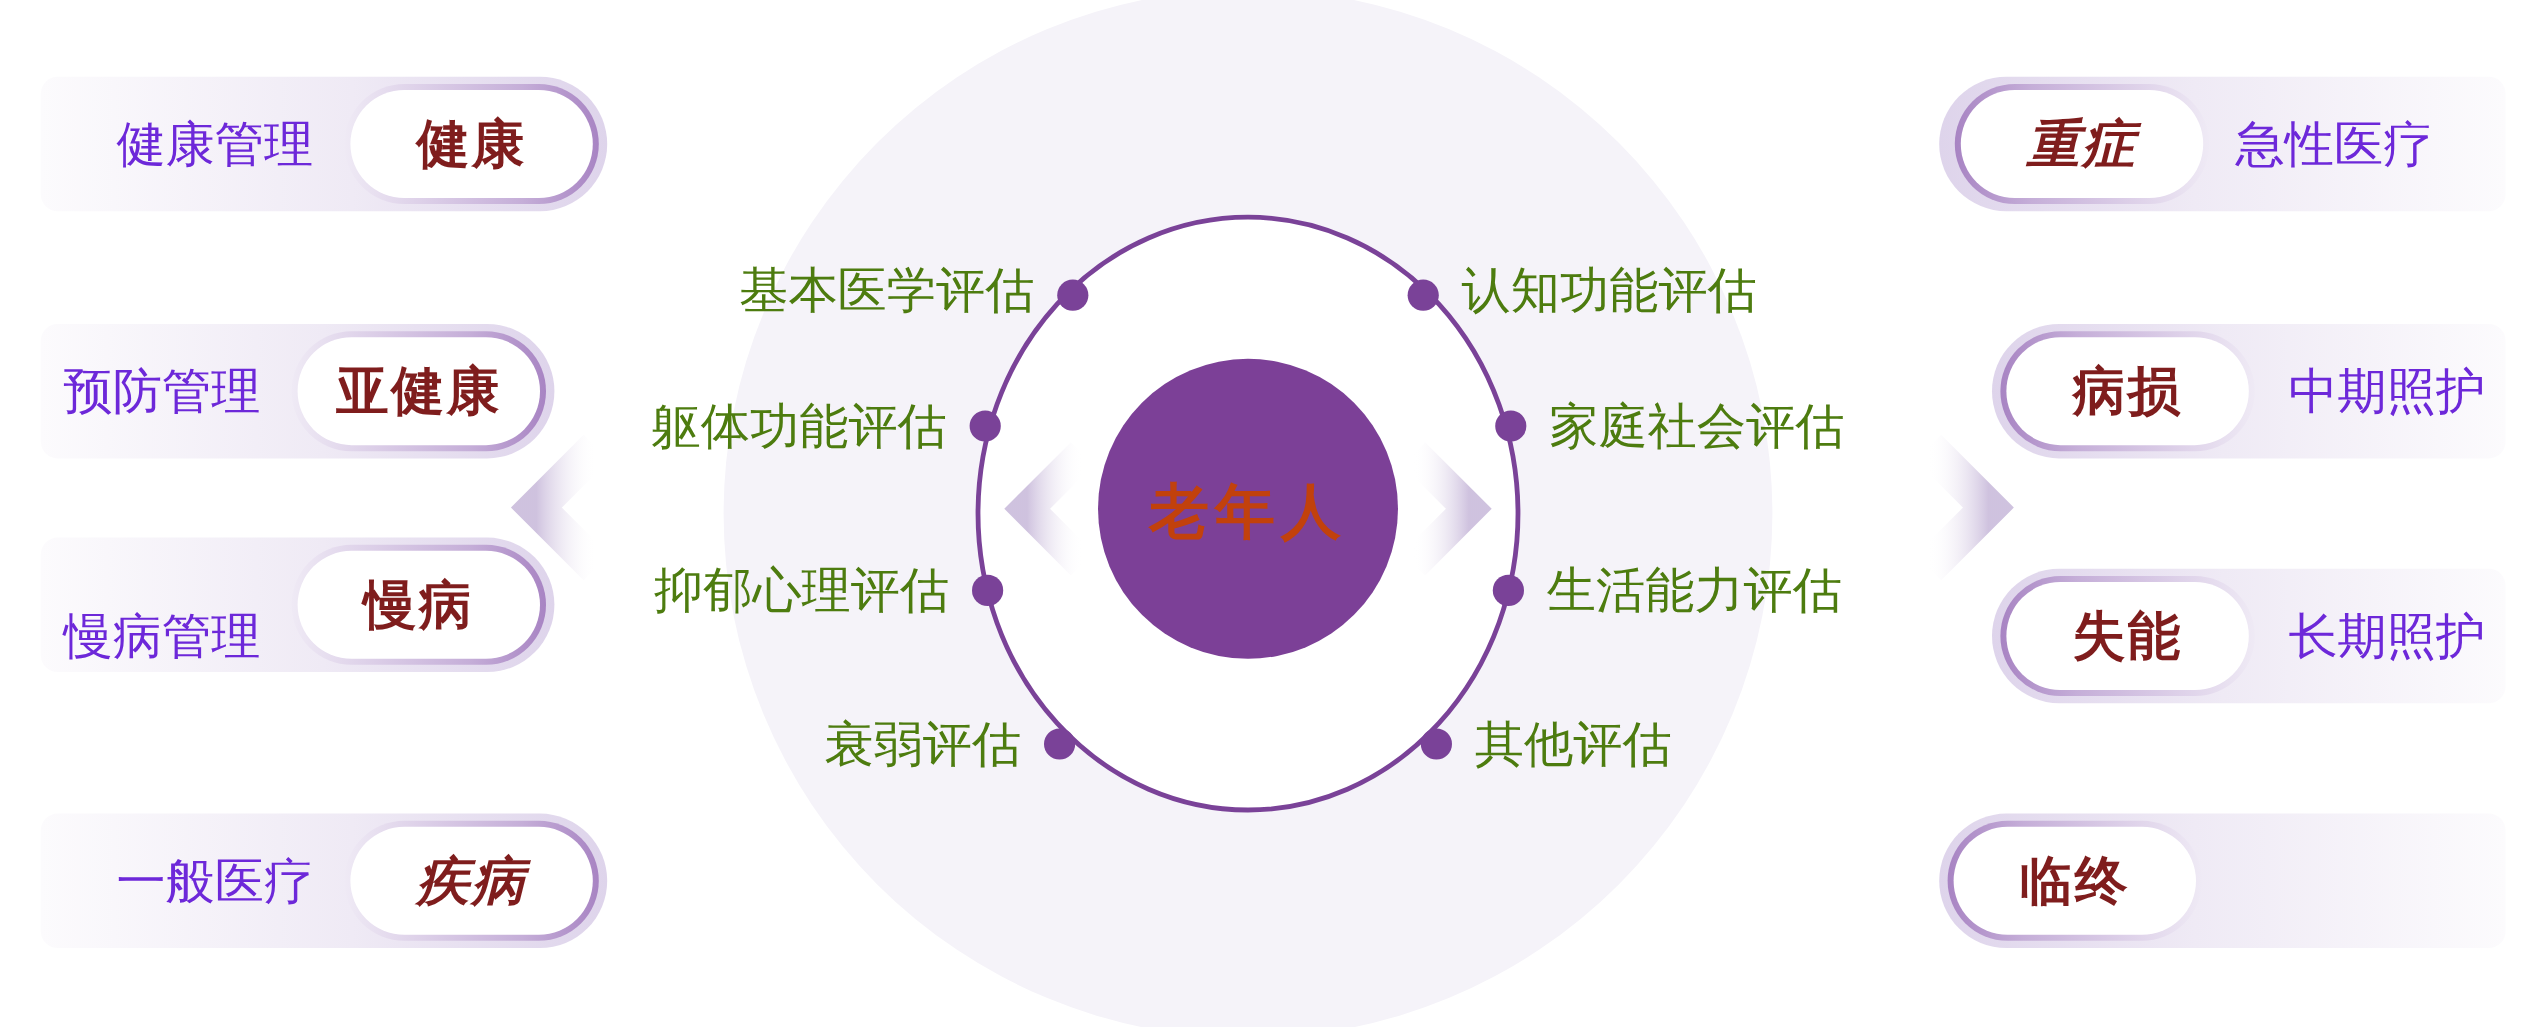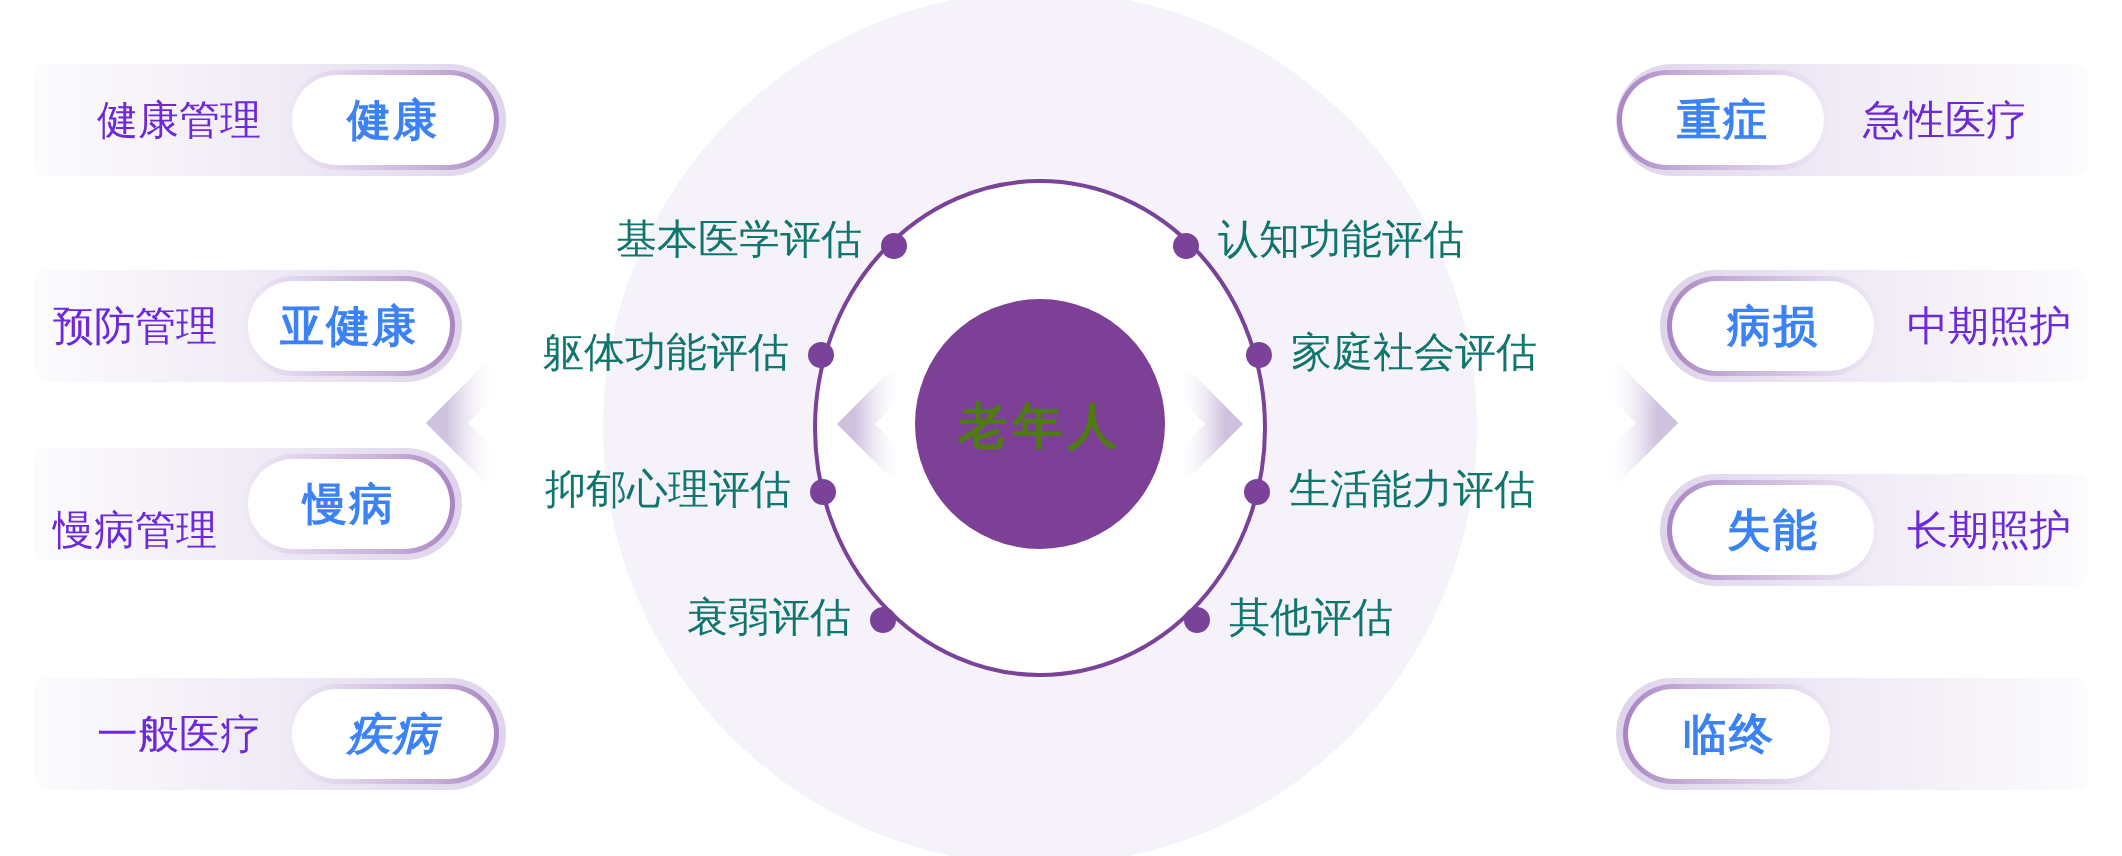--- a/index.html
+++ b/index.html
@@ -3,49 +3,48 @@
 <meta charset="utf-8">
 <style>
   html,body{margin:0;padding:0;background:#ffffff;}
   .canvas{
     position:relative;width:2122px;height:856px;overflow:hidden;background:#ffffff;
     font-family:"Liberation Sans","DejaVu Sans",sans-serif;
   }
   svg.scene{position:absolute;left:0;top:0;}
   
   .ring-label{
-    position:absolute;height:48px;line-height:48px;font-size:41px;color:#0f766e;
+    position:absolute;height:48px;line-height:48px;font-size:41px;color:#4d7c0f;
     white-space:nowrap;
-    font-family:Liberation Mono, monospace;
   }
   .ring-label.left{text-align:right;}
   .ring-label.right{text-align:left;}
   
   .center-label{
     position:absolute;left:900px;top:397px;width:280px;height:58px;line-height:58px;
-    text-align:center;color:#4d7c0f;font-size:50px;font-weight:bold;letter-spacing:5px;
+    text-align:center;color:#c2410c;font-size:50px;font-weight:bold;letter-spacing:5px;
   }
   
   .pill-outer{
     position:absolute;height:112px;
   }
   .pill-outer.lcol{border-radius:14px 56px 56px 14px;background:linear-gradient(90deg,#fcfbfd 0%,#efeaf5 55%,#ded4eb 100%);}
   .pill-outer.rcol{border-radius:56px 14px 14px 56px;background:linear-gradient(270deg,#fcfbfd 0%,#efeaf5 55%,#ded4eb 100%);}
   .pill-inner{
     position:absolute;top:6px;width:212px;height:100px;border-radius:999px;
     box-sizing:border-box;padding:5px;
   }
   .pill-inner.lcol{background:linear-gradient(90deg,#efeaf5 0%,#c5aed8 70%,#a884c3 100%);}
   .pill-inner.rcol{background:linear-gradient(270deg,#efeaf5 0%,#c5aed8 70%,#a884c3 100%);}
   .pill-core{
     width:100%;height:100%;border-radius:999px;background:#ffffff;
     display:flex;align-items:center;justify-content:center;
   }
   .pill-state{
-    font-size:44px;font-weight:bold;color:#3b82f6;letter-spacing:2px;white-space:nowrap;
+    font-size:44px;font-weight:bold;color:#7f1d1d;letter-spacing:2px;white-space:nowrap;
   }
   .side-label{
     position:absolute;height:112px;line-height:112px;font-size:41px;color:#6d28d9;white-space:nowrap;
   }
   .side-label.lcol{text-align:right;}
   .side-label.rcol{text-align:left;}
 </style>
 </head>
 <body>
 
@@ -127,21 +126,21 @@
   <div class="pill-outer lcol" style="left:34px;top:678px;width:472px;">
     <div class="pill-inner lcol" style="left:253px;font-style:italic;">
       <div class="pill-core">
           <span class="pill-state">疾病</span>
         </div>
     </div>
   </div>
   <div class="side-label lcol" style="left:0px;top:678px;width:261px;">一般医疗</div>
 
   <div class="pill-outer rcol" style="left:1616px;top:64px;width:472px;">
-    <div class="pill-inner rcol" style="left:1px;">
+    <div class="pill-inner rcol" style="left:13px;font-style:italic;">
       <div class="pill-core">
           <span class="pill-state">重症</span>
         </div>
     </div>
   </div>
   <div class="side-label rcol" style="left:1863px;top:64px;width:240px;">急性医疗</div>
 
   <div class="pill-outer rcol" style="left:1660px;top:270px;width:428px;">
     <div class="pill-inner rcol" style="left:7px;">
       <div class="pill-core">

